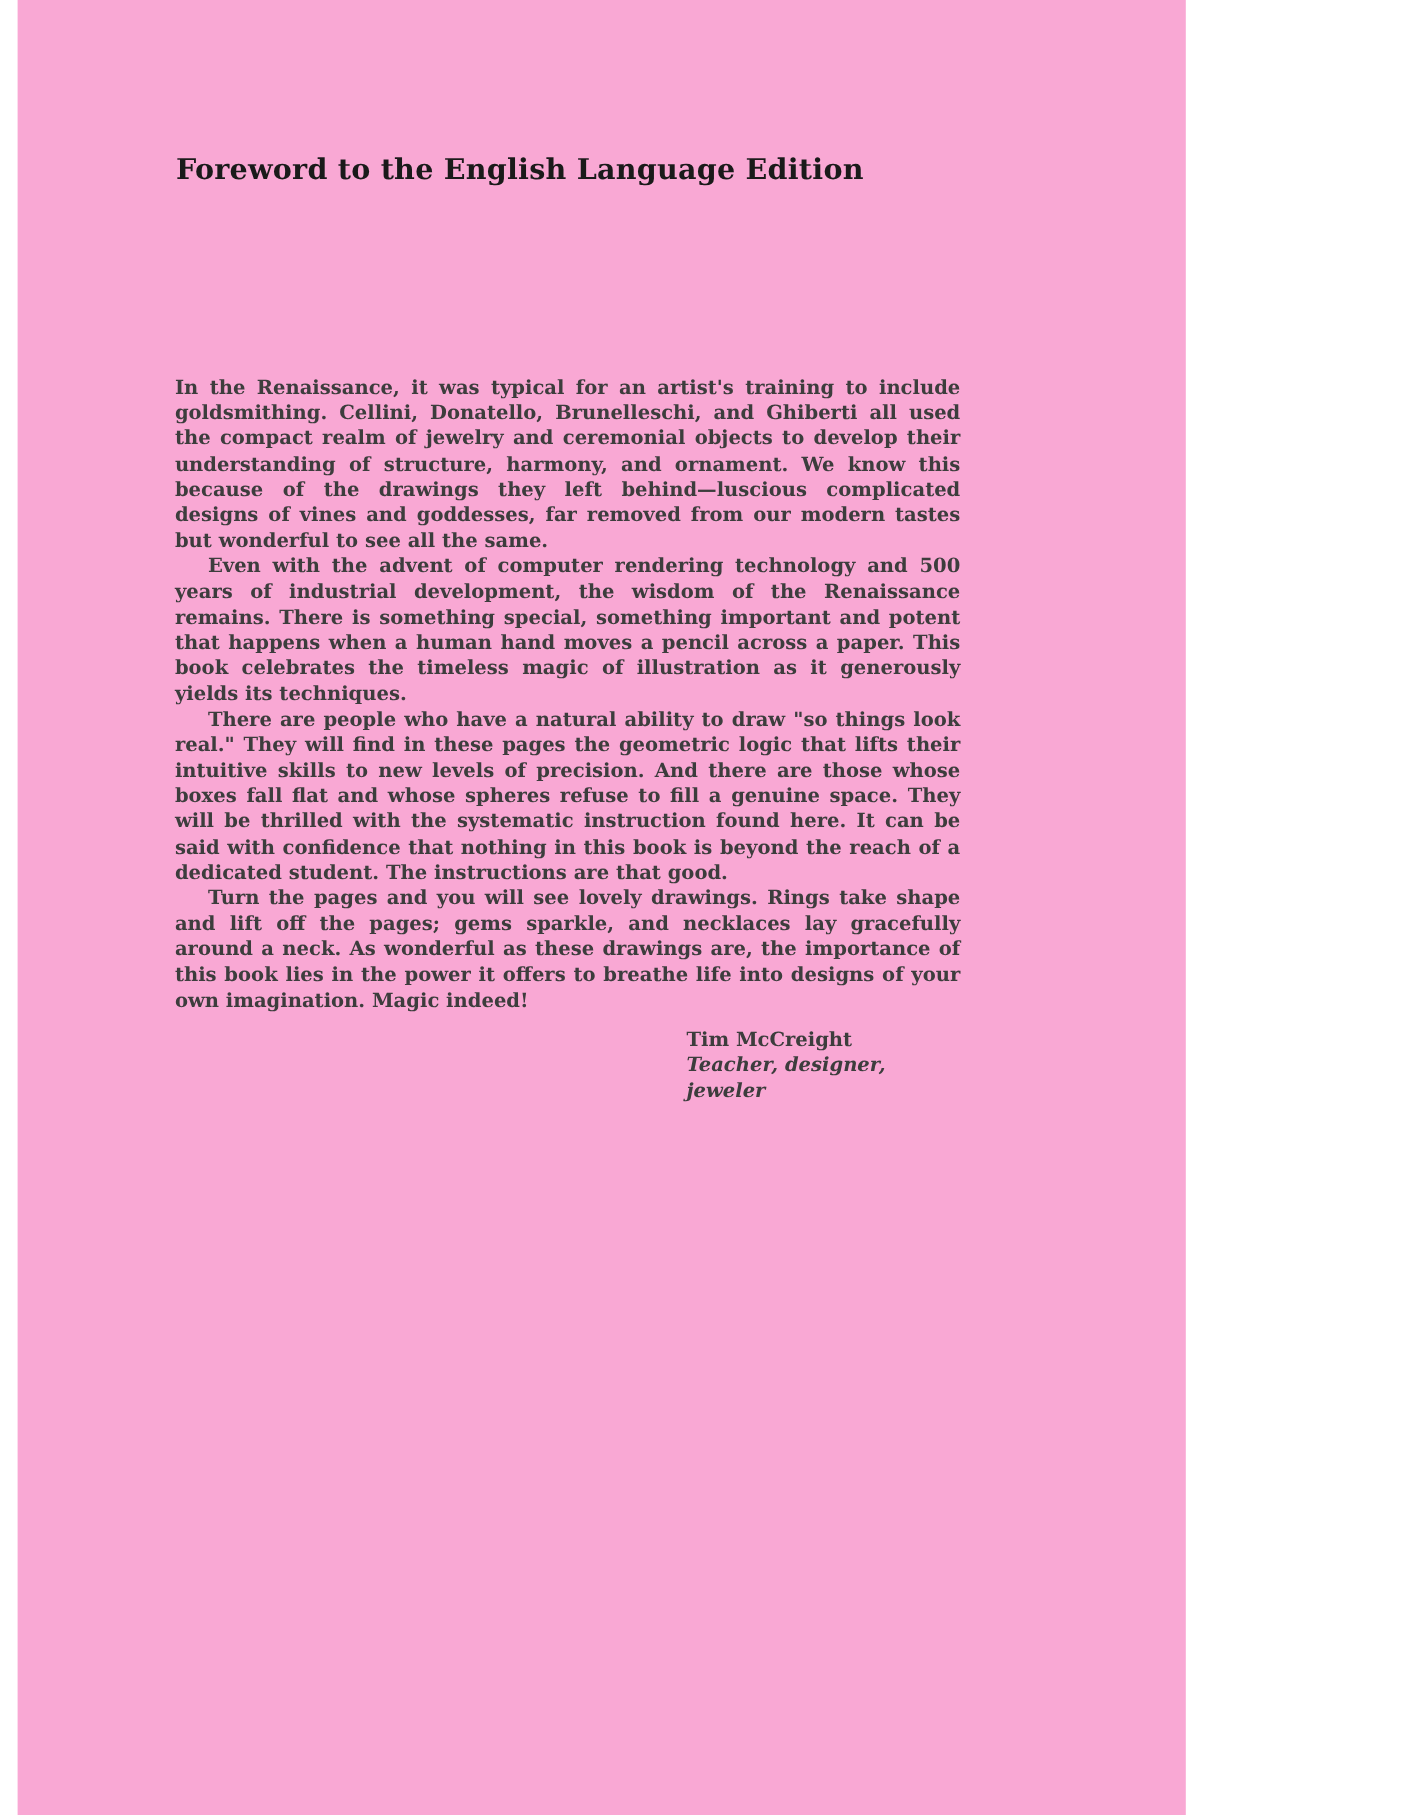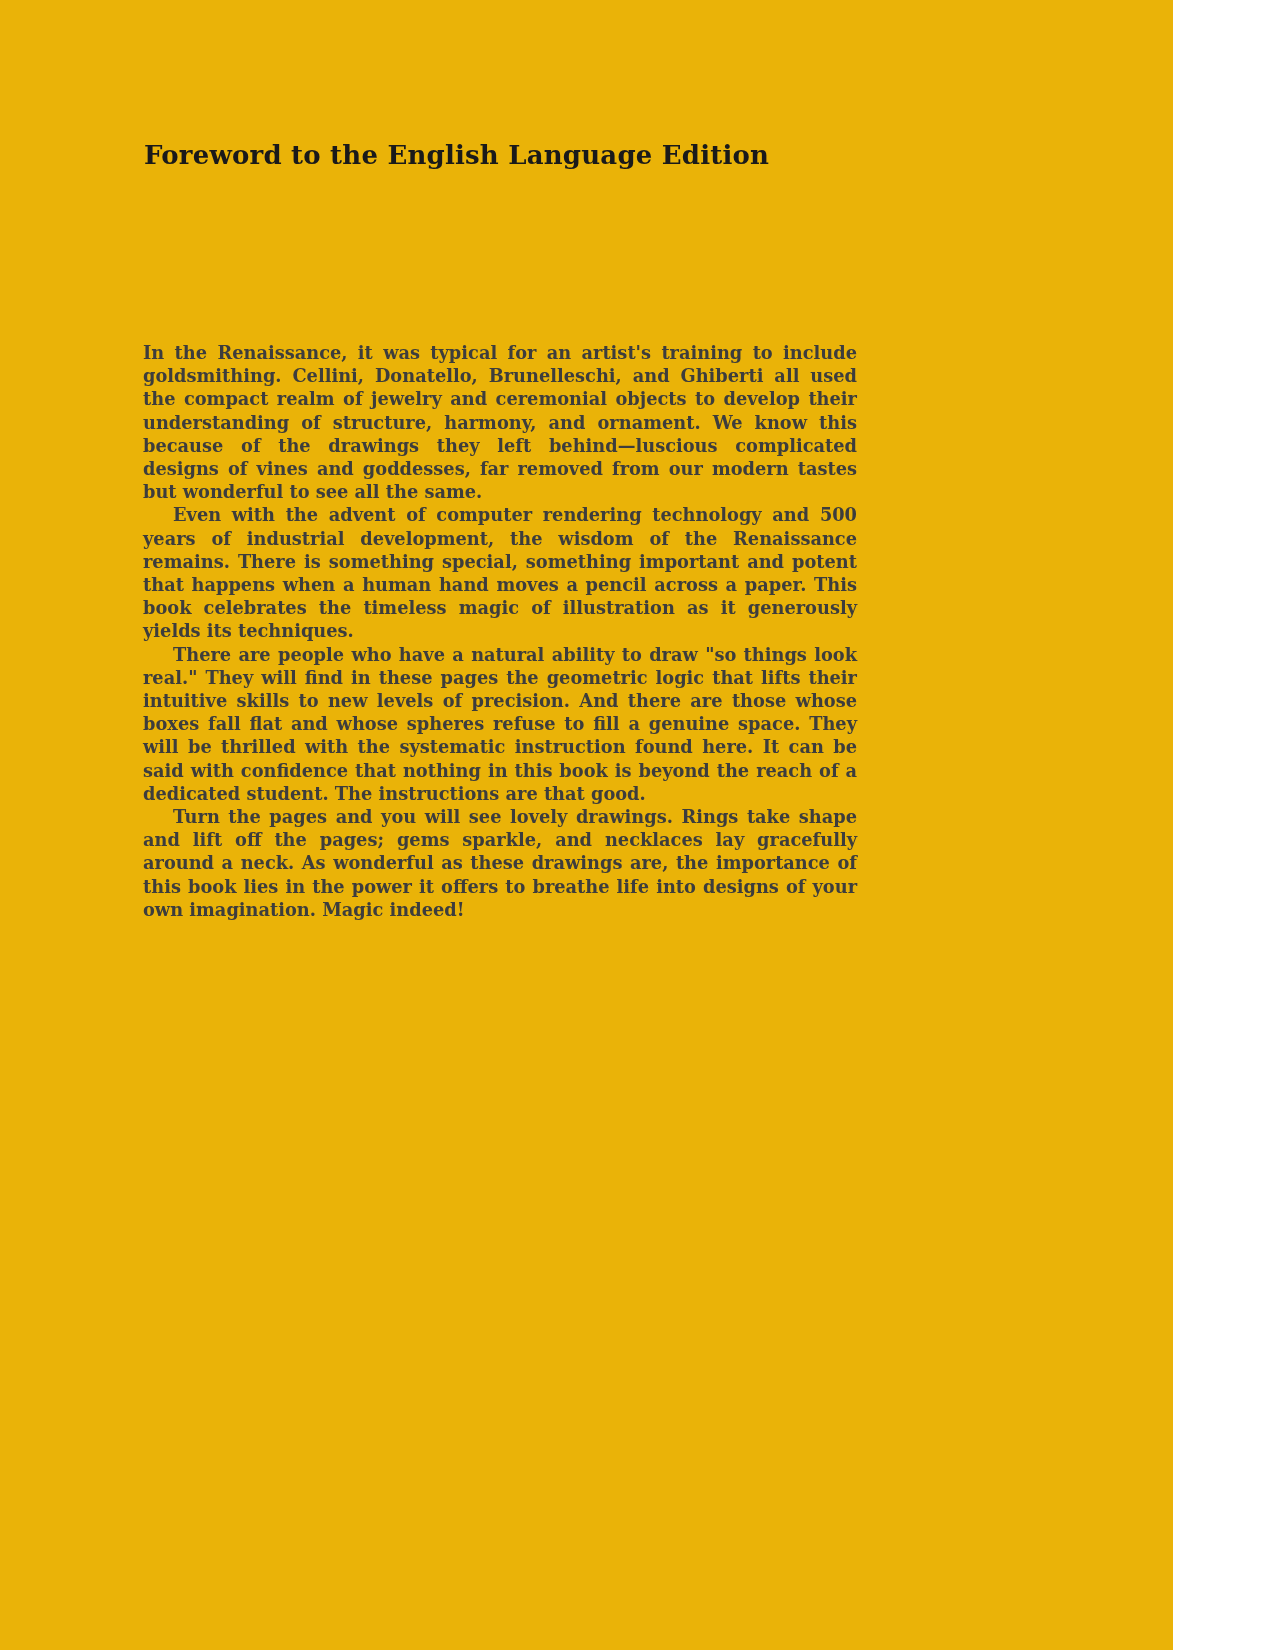--- a/index.html
+++ b/index.html
@@ -3,25 +3,26 @@
 <meta charset="utf-8">
 <style>
   * { margin: 0; padding: 0; box-sizing: border-box; }
 
   html, body {
     background: #ffffff;
   }
 
   .page {
     position: relative;
-    width: 1173px;
+    width: 1062px;
     height: 1650px;
-    background: #eab308;
+    background: #f9a8d4;
     overflow: hidden;
     font-family: "DejaVu Serif", "Liberation Serif", serif;
+    margin-left: 16px;
   }
 
   .page-title {
     position: absolute;
     left: 144px;
     top: 140px;
     font-family: "DejaVu Serif", "Liberation Serif", serif;
     font-size: 26px;
     font-weight: bold;
     letter-spacing: 0.2px;
@@ -70,15 +71,19 @@
 <div class="page">
 
   <h1 class="page-title">Foreword to the English Language Edition</h1>
 
   <div class="body-text">
     <p>In the Renaissance, it was typical for an artist's training to include goldsmithing.  Cellini, Donatello, Brunelleschi, and Ghiberti all used the compact realm of jewelry and ceremonial objects to develop their understanding of structure, harmony, and ornament. We know this because of the drawings they left behind—luscious complicated designs of vines and goddesses, far removed from our modern tastes but wonderful to see all the same.</p>
     <p class="indent">Even with the advent of computer rendering technology and 500 years of industrial development, the wisdom of the Renaissance remains. There is something special, something important and potent that happens when a human hand moves a pencil across a paper. This book celebrates the timeless magic of illustration as it generously yields its techniques.</p>
     <p class="indent">There are people who have a natural ability to draw "so things look real." They will find in these pages the geometric logic that lifts their intuitive skills to new levels of precision. And there are those whose boxes fall flat and whose spheres refuse to fill a genuine space. They will be thrilled with the systematic instruction found here. It can be said with confidence that nothing in this book is beyond the reach of a dedicated student. The instructions are that good.</p>
     <p class="indent">Turn the pages and you will see lovely drawings. Rings take shape and lift off the pages; gems sparkle, and necklaces lay gracefully around a neck. As wonderful as these drawings are, the importance of this book lies in the power it offers to breathe life into designs of your own imagination. Magic indeed!</p>
 
+    <div class="signature">
+      <div class="sig-name">Tim McCreight</div>
+      <div class="sig-role">Teacher, designer, jeweler</div>
+    </div>
   </div>
 
 </div>
 
 </body></html>

